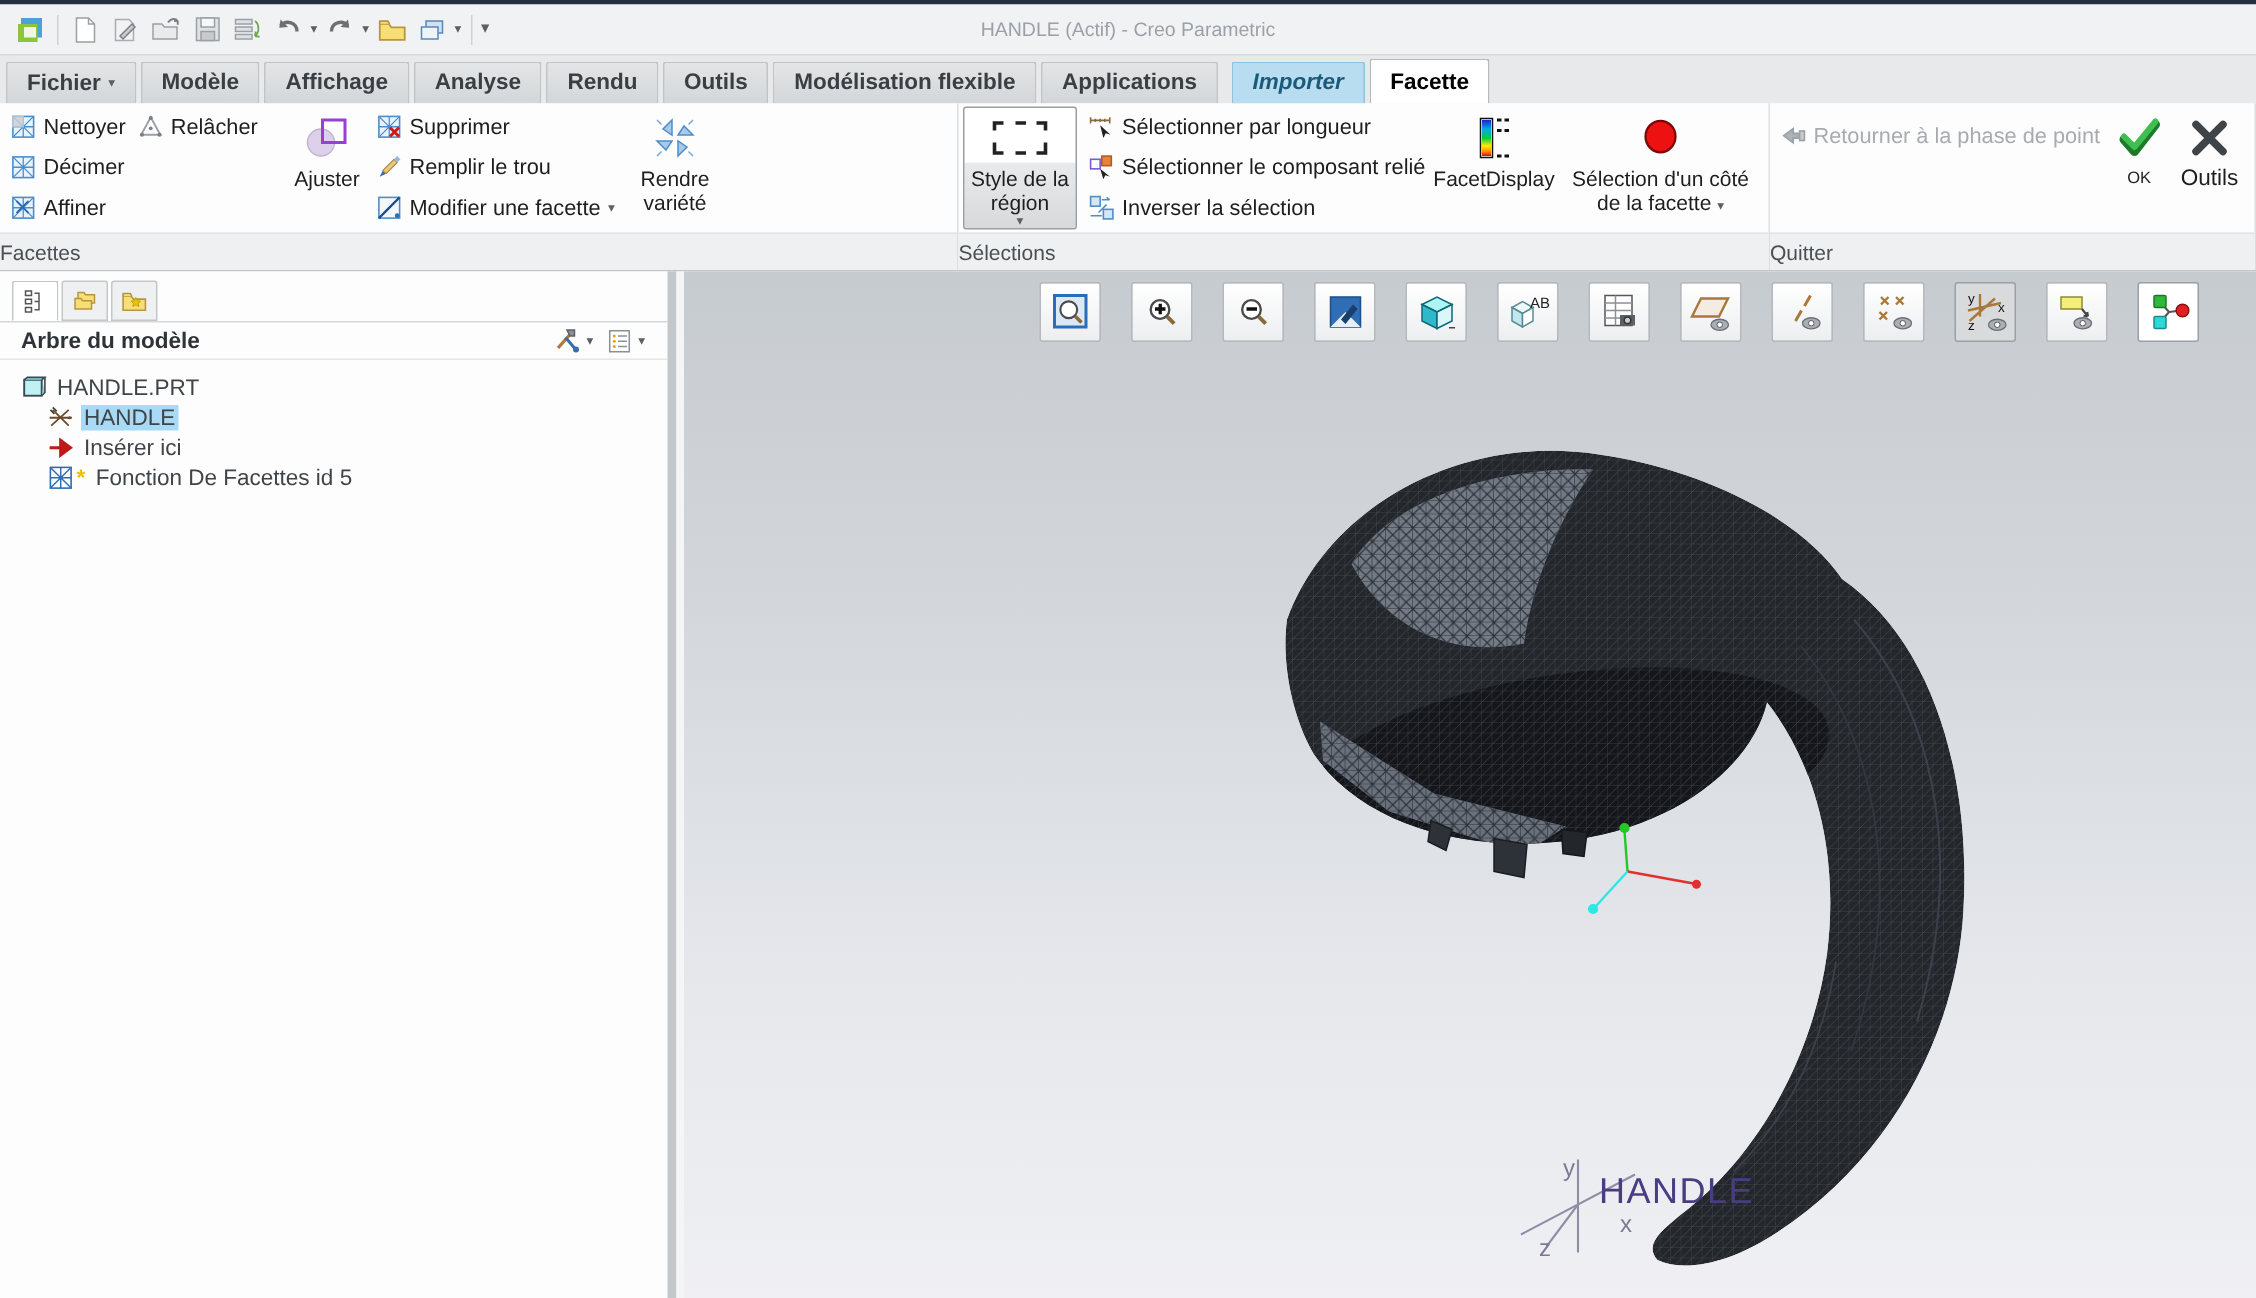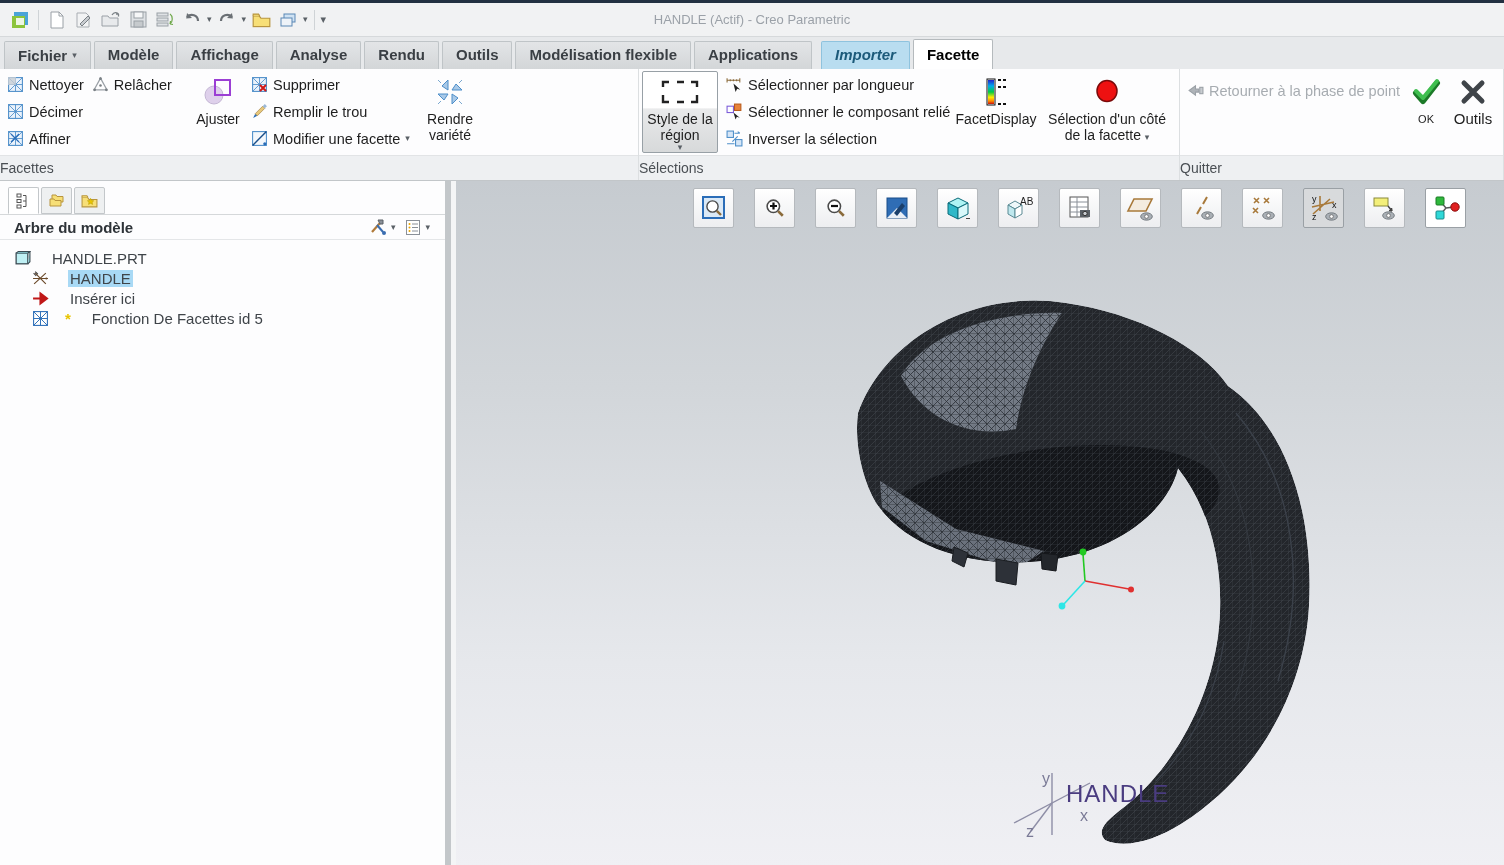--- a/index.html
+++ b/index.html
@@ -50,21 +50,21 @@
   .panel { position:absolute; left:0; top:178px; width:445px; height:687px; background:#fdfdfe; }
   .ptabs { height:33px; display:flex; align-items:flex-end; padding-left:8px; gap:2px; }
   .ptab { width:31px; height:27px; display:flex; align-items:center; justify-content:center;
     border:1px solid #c3c7ca; border-radius:2px 2px 0 0; background:#eef0f1; }
   .ptab.active { background:#fff; border-bottom-color:#fff; }
   .phead { height:26px; border-top:1px solid #d5d8da; border-bottom:1px solid #e4e6e8;
     display:flex; align-items:center; padding:0 10px 0 14px; }
   .phead .ptitle { font-weight:700; font-size:15px; color:#2e3338; flex:1; }
   .phbtn { display:flex; align-items:center; gap:4px; padding:0 5px; }
   .tree { padding:8px 0 0 6px; font-size:15px; color:#3f4449; }
-  .trow { display:flex; align-items:center; gap:19px; height:20px; margin-bottom:0px; }
+  .trow { display:flex; align-items:center; gap:5px; height:20px; margin-bottom:0px; }
   .trow .lbl { padding:0 2px; }
   .trow.selected .lbl { background:#a8d9f5; }
   .ind0 { padding-left:8px; } .ind1 { padding-left:26px; }
   .fstar { color:#e8c400; font-weight:700; font-size:15px; margin-left:-3px; }
   .vscroll { position:absolute; left:445px; top:178px; width:6px; height:687px; background:#c3c7ca; }
   .vgap { position:absolute; left:451px; top:178px; width:5px; height:687px; background:#f4f5f6; }
 
   
   .viewport { position:absolute; left:456px; top:178px; width:1048px; height:687px;
     background:linear-gradient(#c6cbd0 0%, #d2d6da 30%, #e6e8ec 70%, #f0f0f4 100%); }

